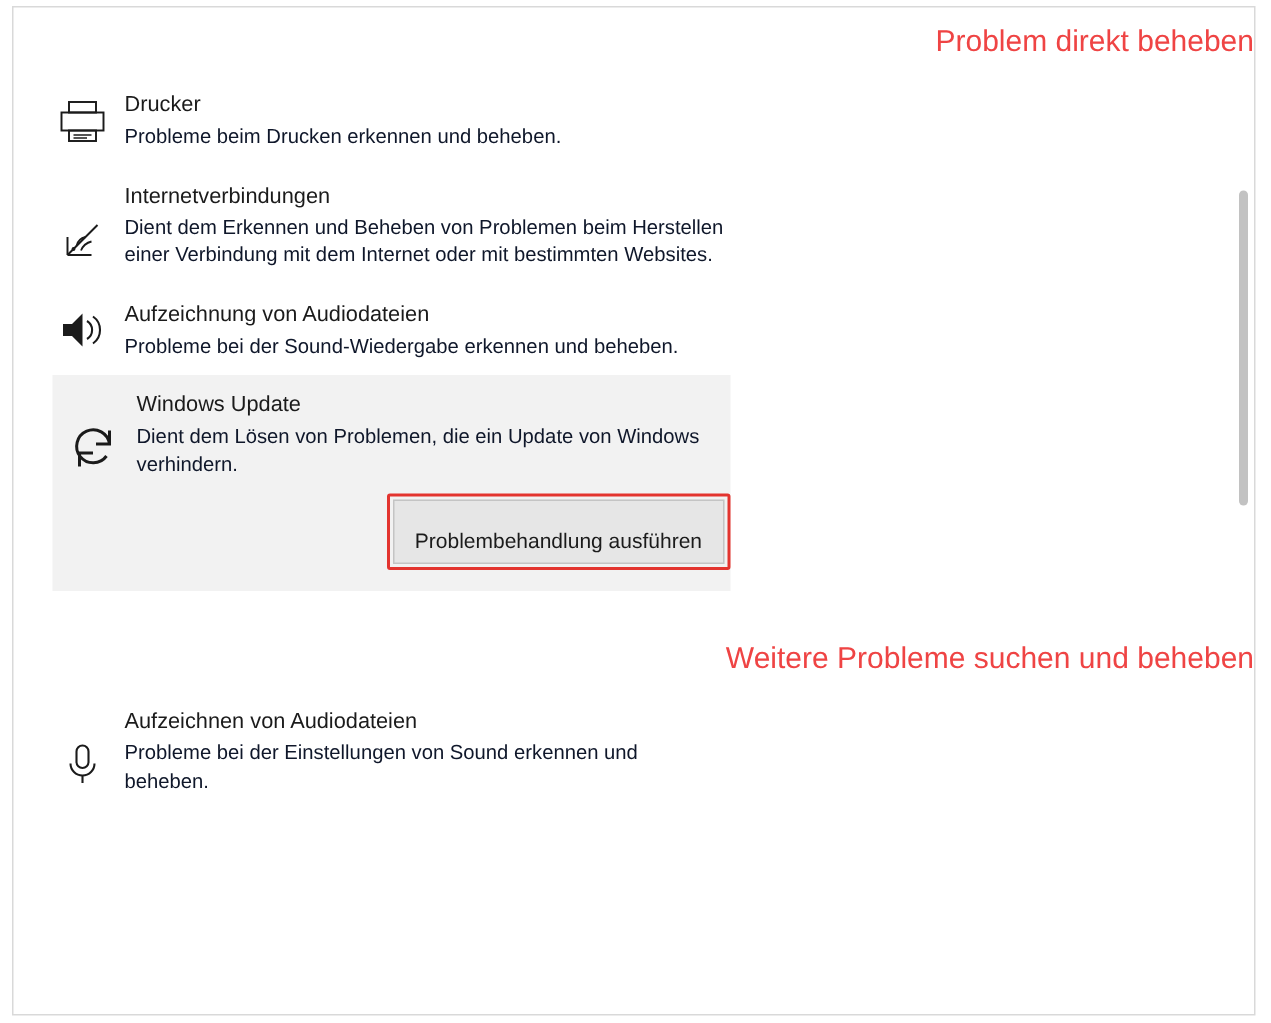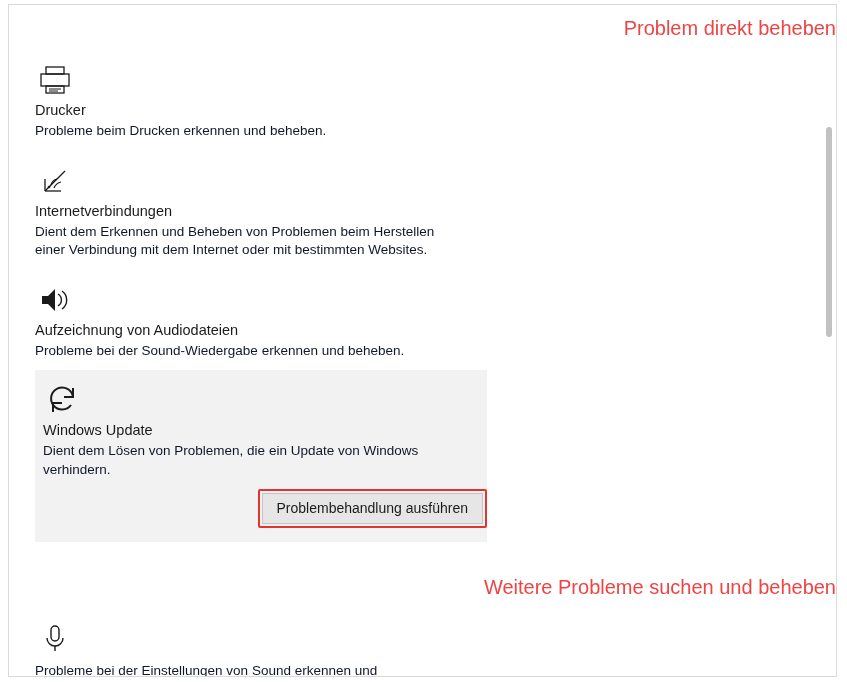--- a/index.html
+++ b/index.html
@@ -93,25 +93,24 @@
   .section-title {
     font-size: 20px;
     font-weight: 400;
     color: #ef4444;
     margin: 12px 0 10px 6px;
     text-align: right;
   }
   .section-title.second { margin-top: 34px; }
   .tsl-item {
     display: flex;
-    align-items: flex-start;
+    align-items: flex-end;
     padding: 10px 10px 10px 8px;
     width: 455px;
     box-sizing: content-box;
-    flex-direction: column;
   }
   .tsl-icon {
     width: 40px;
     min-width: 40px;
     height: 40px;
     display: flex;
     align-items: center;
     justify-content: center;
     margin-right: 8px;
     color: #1b1b1b;
@@ -146,21 +145,21 @@
     padding: 2px;
     border-radius: 2px;
     display: inline-block;
   }
   .run-btn {
     background: #e6e6e6;
     border: 1px solid #c4c4c4;
     font-family: "Liberation Sans", sans-serif;
     font-size: 14px;
     color: #1b1b1b;
-    padding: 6px 14px 7px 14px;
+    padding: 18px 14px 7px 14px;
     cursor: pointer;
   }
   
   .scrollbar {
     position: absolute;
     right: 4px;
     top: 100px;
     width: 6px;
     height: 560px;
     background: transparent;
@@ -256,20 +255,21 @@
 
     <div class="tsl-item">
       <div class="tsl-icon">
         <svg width="26" height="32" viewBox="0 0 26 32">
           <rect x="9" y="3" width="8" height="15" rx="4" fill="none" stroke="#1b1b1b" stroke-width="1.4"></rect>
           <path d="M5 15 A8 8 0 0 0 21 15" fill="none" stroke="#1b1b1b" stroke-width="1.4"></path>
           <path d="M13 23 L13 28" stroke="#1b1b1b" stroke-width="1.4"></path>
         </svg>
       </div>
       <div class="tsl-text">
+        <div class="tsl-name">Aufzeichnen von Audiodateien</div>
         <div class="tsl-desc">Probleme bei der Einstellungen von Sound erkennen und beheben.</div>
       </div>
     </div>
 
     <div class="scrollbar">
       <div class="scroll-thumb"></div>
     </div>
   </div>
 </div>
 

